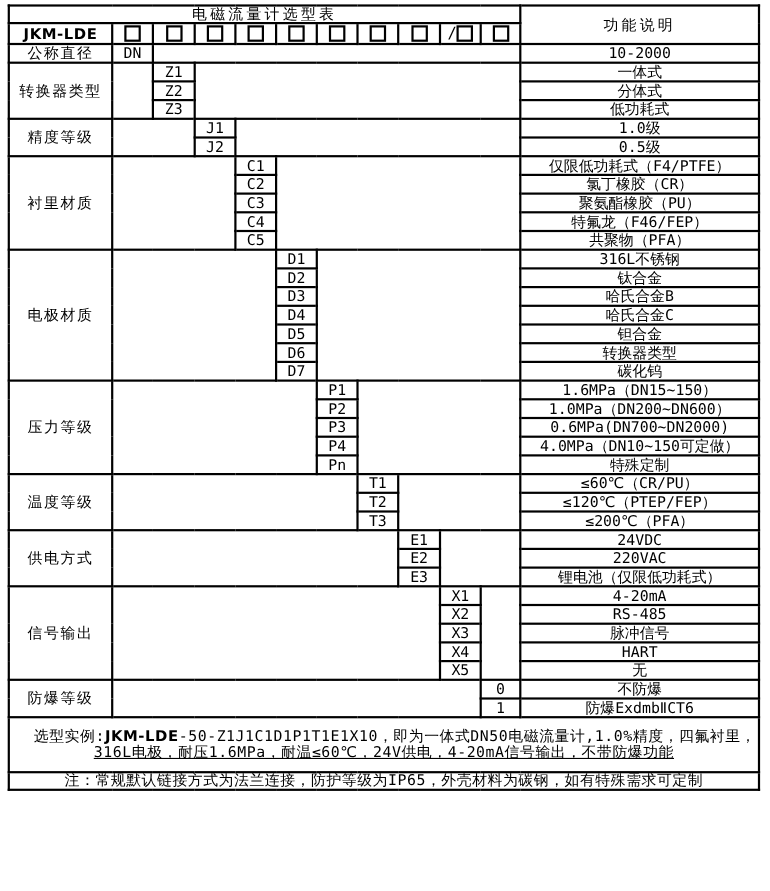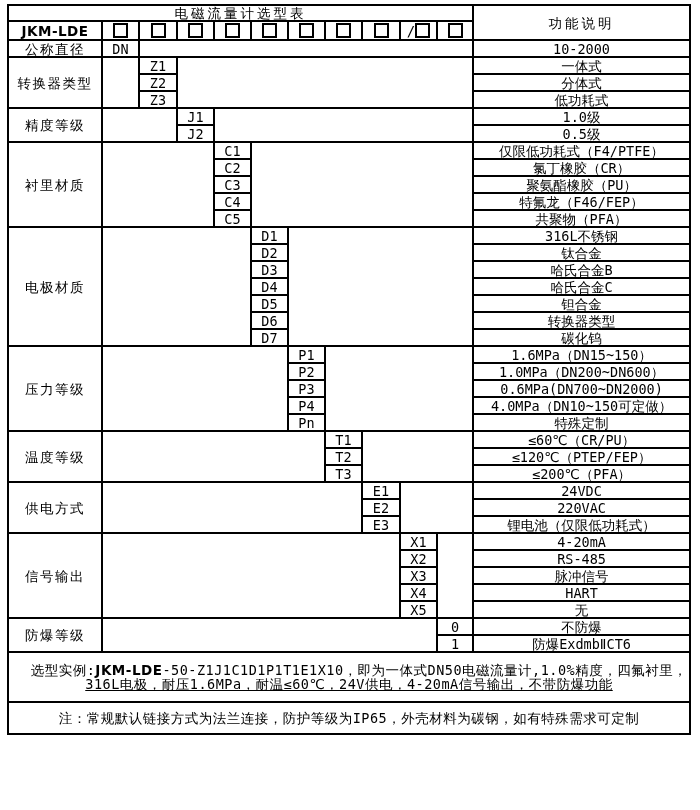--- a/index.html
+++ b/index.html
@@ -22,21 +22,21 @@
     vertical-align:middle;
     font-size:13.5px;
     line-height:1.05;
     overflow:hidden;
     white-space:nowrap;
   }
   tr.hdr-title{height:16px;}
   tr.hdr-model{height:19px;}
   tr.rr{height:17px;}
   tr.f-example{height:50px;}
-  tr.f-note{height:32px;}
+  tr.f-note{height:16px;}
   td.title{font-size:15px;letter-spacing:3px;}
   td.func{font-size:15px;letter-spacing:3px;border-radius:14px;}
   td.model{
     font-family:"DejaVu Sans","Liberation Sans",sans-serif;
     font-weight:bold;font-size:14px;letter-spacing:0.5px;
   }
   td.lbl{font-size:14px;letter-spacing:1.5px;}
   td.code{font-size:13.5px;}
   td.code-left{text-align:left;padding-left:3px;margin-top:36px;}
   td.desc{font-size:13.5px;}

